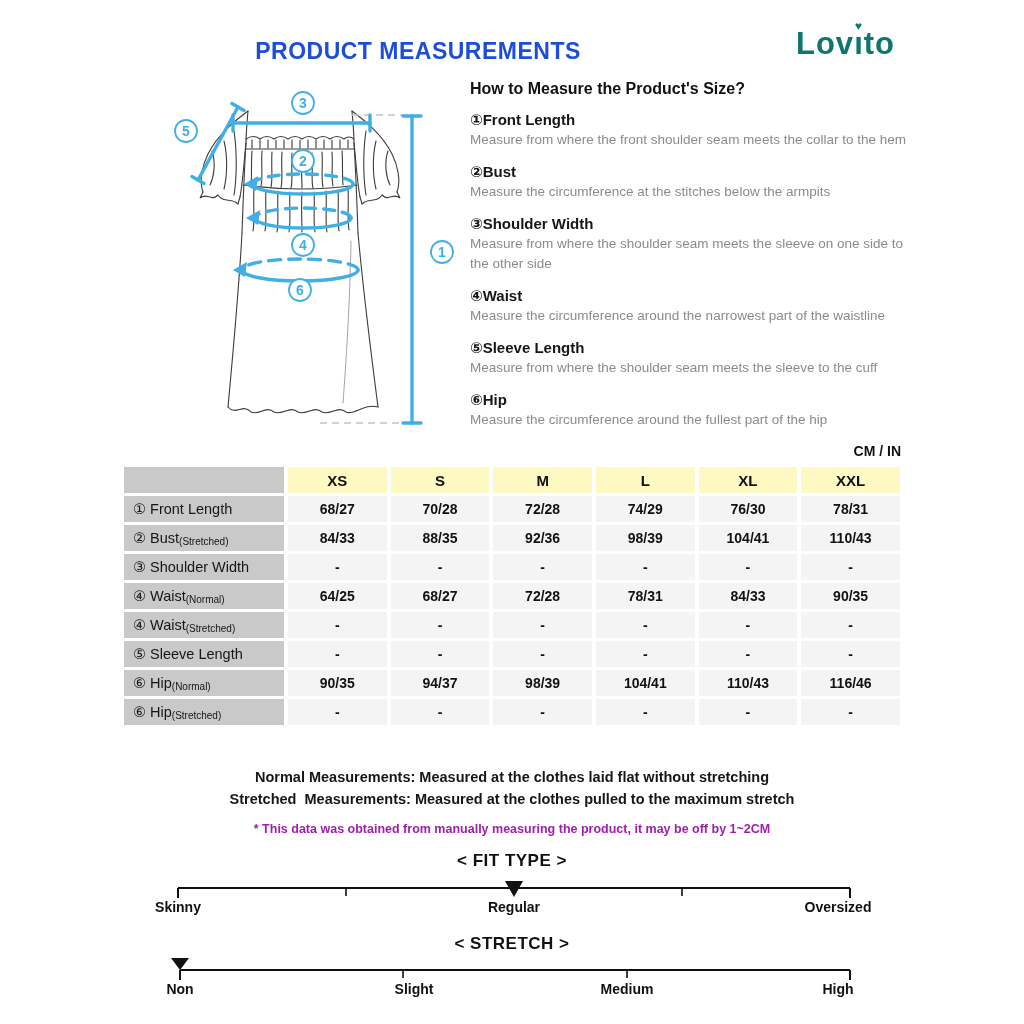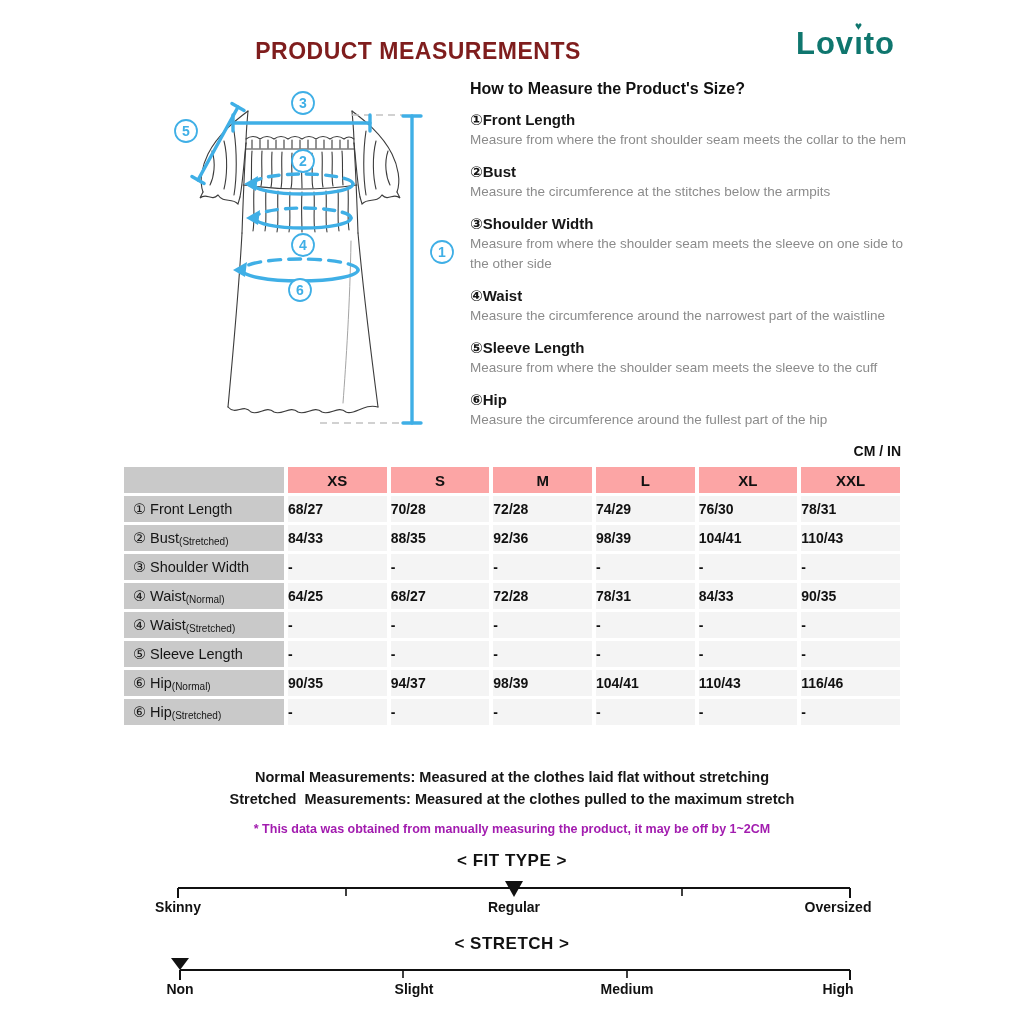--- a/index.html
+++ b/index.html
@@ -2,21 +2,21 @@
 <html><head>
 <meta charset="utf-8">
 <style>
   * { margin:0; padding:0; box-sizing:border-box; }
   html,body { width:1024px; height:1024px; background:#ffffff;
     font-family:"Liberation Sans","DejaVu Sans",sans-serif; color:#111; }
   .page { position:relative; width:1024px; height:1024px; overflow:hidden; }
 
   
   .title { position:absolute; top:38px; left:0; width:836px; text-align:center;
-    font-size:23px; font-weight:bold; letter-spacing:.5px; color:#7f1d1d; }
+    font-size:23px; font-weight:bold; letter-spacing:.5px; color:#1d4ed8; }
   .logo { position:absolute; top:26px; left:796px; font-size:31px; font-weight:bold;
     letter-spacing:1px; color:#0f766e; }
   .logo .li { position:relative; }
   .logo .lh { position:absolute; left:0.5px; top:-7px; font-size:12px; }
 
   
   .guide { position:absolute; left:470px; top:80px; width:442px; }
   .guide-head { font-size:16px; font-weight:bold; margin-bottom:10px; color:#111; }
   .g-label { font-size:15px; font-weight:bold; color:#161616; line-height:20px; margin-top:12px; }
   .g-desc { font-size:13.5px; color:#8b8b8b; line-height:20px; }
@@ -25,26 +25,26 @@
   .diagram { position:absolute; left:140px; top:85px; }
 
   
   .unit { position:absolute; top:443px; left:120px; width:781px; text-align:right;
     font-size:14px; font-weight:bold; }
 
   
   .meas-table { position:absolute; left:120px; top:464px; width:784px;
     border-collapse:separate; border-spacing:4px 3px; table-layout:fixed; }
   .meas-table th, .meas-table td { height:26px; vertical-align:middle; }
-  .meas-table thead th { background:#fca5a5; font-size:15px; font-weight:bold; text-align:center; }
+  .meas-table thead th { background:#fef9c3; font-size:15px; font-weight:bold; text-align:center; }
   .meas-table thead th.corner { background:#c9c9c9; }
   td.rowlabel { background:#c9c9c9; font-size:14.5px; color:#161616;
     padding-left:9px; text-align:left; white-space:nowrap; }
   td.rowlabel .sub { font-size:10px; vertical-align:-2px; }
-  td.val { background:#f4f4f4; font-size:14px; font-weight:bold; text-align:left; }
+  td.val { background:#f4f4f4; font-size:14px; font-weight:bold; text-align:center; }
 
   
   .notes { position:absolute; top:766px; left:0; width:1024px; text-align:center;
     font-size:14.5px; font-weight:bold; line-height:22px; color:#161616; white-space:pre-wrap; }
   .disclaimer { position:absolute; top:822px; left:0; width:1024px; text-align:center;
     font-size:12.5px; font-weight:bold; color:#a21caf; }
 
   
   .scale-title { position:absolute; left:0; width:1024px; text-align:center;
     font-size:17px; font-weight:bold; letter-spacing:.5px; }

